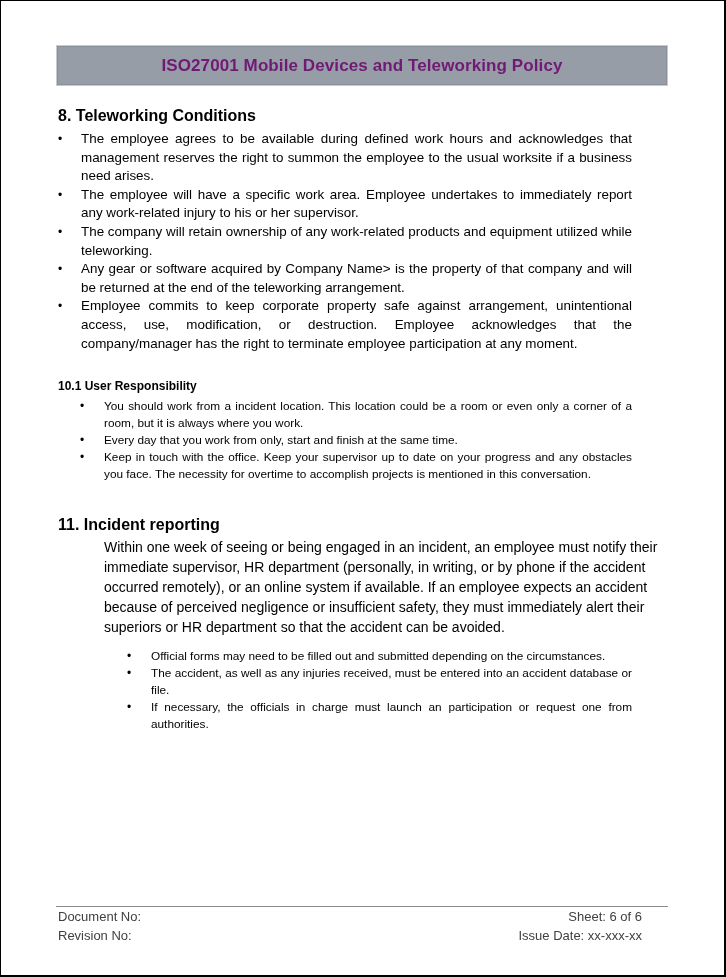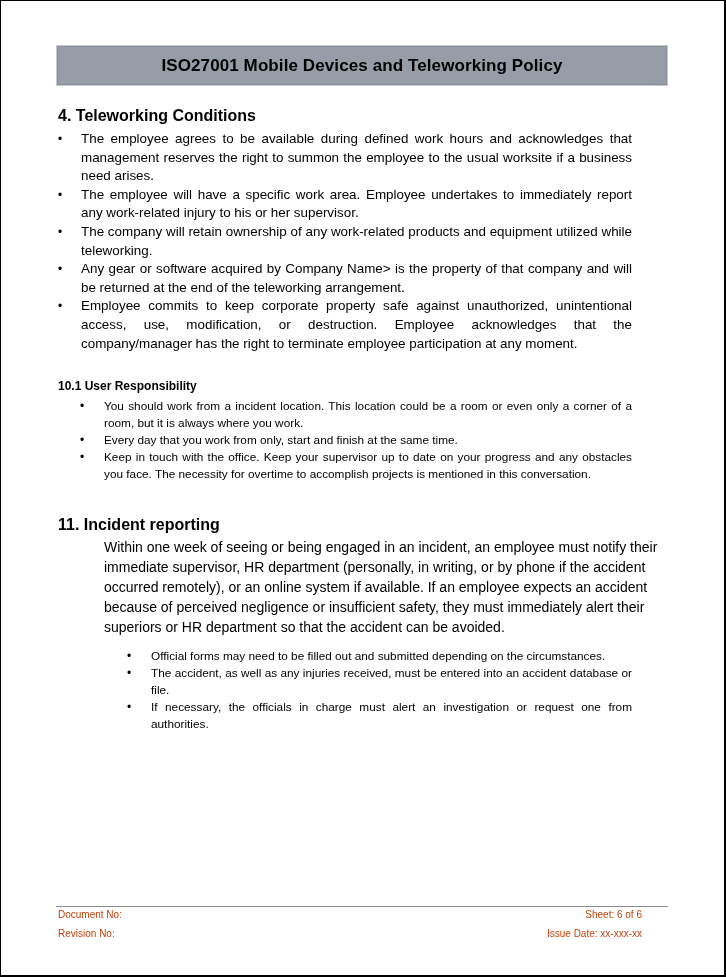--- a/index.html
+++ b/index.html
@@ -22,21 +22,21 @@
     .title-bar {
       position: absolute; left: 55px; top: 44px;
       width: 612px; height: 41px;
       background: #979da6;
       border: 1px solid #c7cbd0;
       box-shadow: inset 0 0 0 1px #8a9099;
       box-sizing: border-box;
       display: flex; align-items: center; justify-content: center;
     }
     .title-bar span {
-      color: #000000; font-weight: bold; font-size: 17px;
+      color: #701a75; font-weight: bold; font-size: 17px;
       letter-spacing: 0.1px;
     }
     .h1 {
       position: absolute; left: 57px;
       font-weight: bold; font-size: 16px;
     }
     .h2 {
       position: absolute; left: 57px;
       font-weight: bold; font-size: 12px;
     }
@@ -61,54 +61,54 @@
     }
     .sec11 { left: 150px; top: 647px; width: 481px; }
     .sec11 li { font-size: 11.8px; line-height: 17px; }
     .sec11 li .bullet { left: -24px; top: 0; }
 
     .footer-rule {
       position: absolute; left: 55px; top: 905px; width: 612px; height: 0;
       border-top: 1px solid #8c8c8c;
     }
     .footer-text {
-      position: absolute; font-size: 10px; color: #c2410c;
+      position: absolute; font-size: 13px; color: #404040;
     }
   </style>
 </head>
 <body>
 
 <div class="page">
 
   <div class="title-bar">
     <span>ISO27001 Mobile Devices and Teleworking Policy</span>
   </div>
 
-  <div class="h1" style="top:106px;">4. Teleworking Conditions</div>
+  <div class="h1" style="top:106px;">8. Teleworking Conditions</div>
 
   <ul class="list sec10">
     <li>
         <span class="bullet">•</span>
         <span class="txt">The employee agrees to be available during defined work hours and acknowledges that management reserves the right to summon the employee to the usual worksite if a business need arises.</span>
       </li>
     <li>
         <span class="bullet">•</span>
         <span class="txt">The employee will have a specific work area. Employee undertakes to immediately report any work-related injury to his or her supervisor.</span>
       </li>
     <li>
         <span class="bullet">•</span>
         <span class="txt">The company will retain ownership of any work-related products and equipment utilized while teleworking.</span>
       </li>
     <li>
         <span class="bullet">•</span>
         <span class="txt">Any gear or software acquired by Company Name&gt; is the property of that company and will be returned at the end of the teleworking arrangement.</span>
       </li>
     <li>
         <span class="bullet">•</span>
-        <span class="txt">Employee commits to keep corporate property safe against unauthorized, unintentional access, use, modification, or destruction. Employee acknowledges that the company/manager has the right to terminate employee participation at any moment.</span>
+        <span class="txt">Employee commits to keep corporate property safe against arrangement, unintentional access, use, modification, or destruction. Employee acknowledges that the company/manager has the right to terminate employee participation at any moment.</span>
       </li>
   </ul>
 
   <div class="h2" style="top:378px;">10.1 User Responsibility</div>
 
   <ul class="list sec101">
     <li>
         <span class="bullet">•</span>
         <span class="txt">You should work from a incident location. This location could be a room or even only a corner of a room, but it is always where you work.</span>
       </li>
@@ -130,21 +130,21 @@
     <li>
         <span class="bullet">•</span>
         <span class="txt">Official forms may need to be filled out and submitted depending on the circumstances.</span>
       </li>
     <li>
         <span class="bullet">•</span>
         <span class="txt">The accident, as well as any injuries received, must be entered into an accident database or file.</span>
       </li>
     <li>
         <span class="bullet">•</span>
-        <span class="txt">If necessary, the officials in charge must alert an investigation or request one from authorities.</span>
+        <span class="txt">If necessary, the officials in charge must launch an participation or request one from authorities.</span>
       </li>
   </ul>
 
   <div class="footer-rule"></div>
   <div class="footer-text" style="left:57px; top:908px;">Document No:</div>
   <div class="footer-text" style="left:57px; top:927px;">Revision No:</div>
   <div class="footer-text" style="right:82px; top:908px; text-align:right;">Sheet: 6 of 6</div>
   <div class="footer-text" style="right:82px; top:927px; text-align:center;">Issue Date: xx-xxx-xx</div>
 
 </div>

